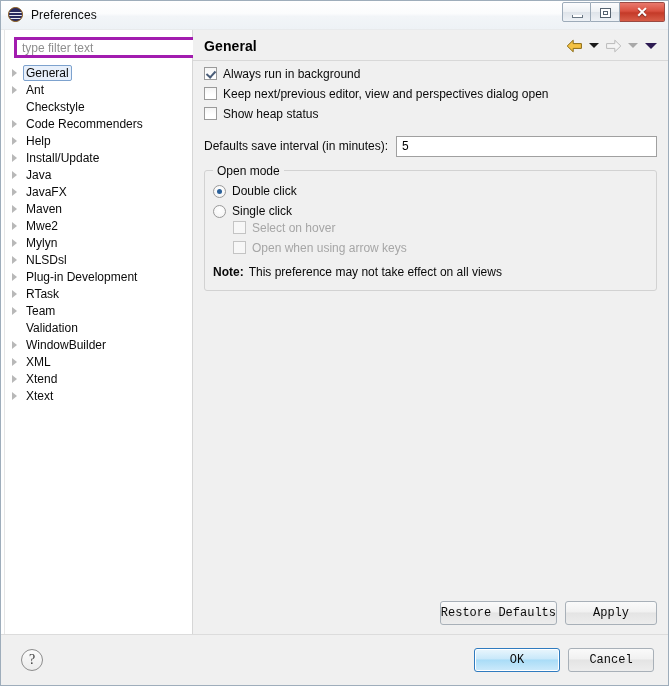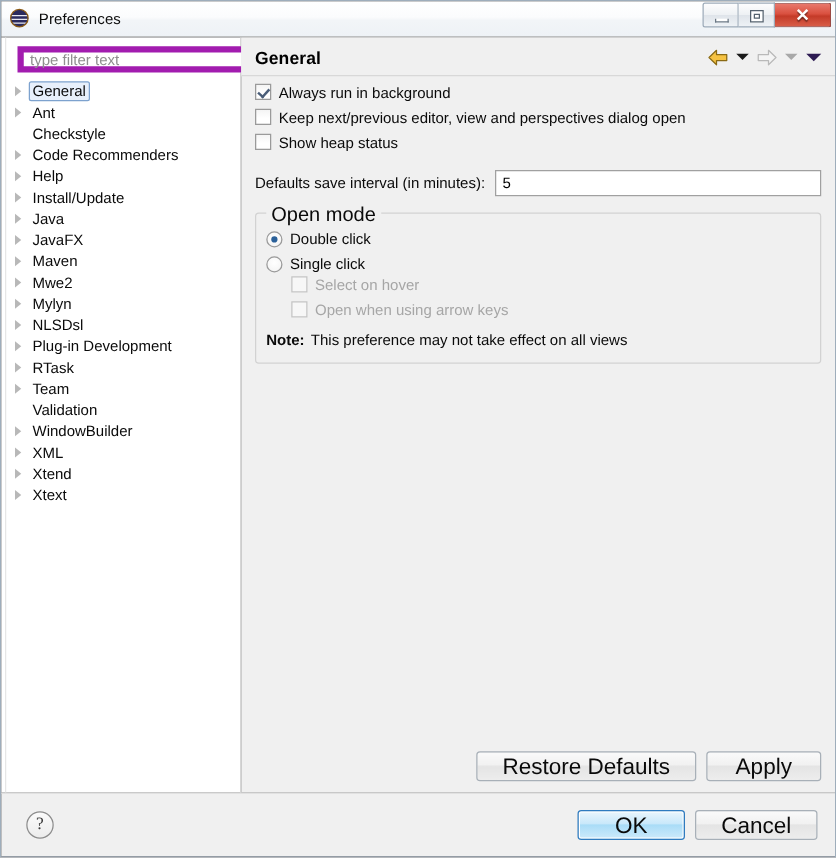--- a/index.html
+++ b/index.html
@@ -165,21 +165,21 @@
     background: #e6e6e6;
   }
   .filter-box {
     position: absolute;
     left: 13px;
     top: 7px;
     width: 197px;
     height: 21px;
     box-sizing: border-box;
     background: #ffffff;
-    border: 5px solid #a21caf;
+    border: 3px solid #a21caf;
     display: flex;
     align-items: center;
     padding-left: 5px;
     font-size: 12px;
     color: #8f8f8f;
     cursor: text;
   }
   .tree {
     position: absolute;
     left: 0;
@@ -350,21 +350,21 @@
     position: relative;
     padding: 6px 0 7px 0;
     background: transparent;
   }
   .group-title {
     position: absolute;
     top: -7px;
     left: 8px;
     background: #f0f0f0;
     padding: 0 4px;
-    font-size: 16px;
+    font-size: 12px;
     color: #0a0a0a;
   }
   .radio-row {
     display: flex;
     align-items: center;
     height: 20px;
     margin-left: 8px;
     cursor: default;
   }
   .radio-row.first { margin-top: 4px; }
@@ -406,26 +406,26 @@
     position: absolute;
     right: 11px;
     bottom: 9px;
     display: flex;
     gap: 8px;
   }
   .btn {
     height: 24px;
     min-width: 92px;
     box-sizing: border-box;
-    padding: 0 20px;
+    padding: 0 0;
     border: 1px solid #a8b0b8;
     border-radius: 3px;
     background: linear-gradient(to bottom, #fafafa 0%, #f1f1f1 45%, #e4e4e4 50%, #ededed 100%);
-    font-family: Liberation Sans, sans-serif;
-    font-size: 18px;
+    font-family: Liberation Mono, monospace;
+    font-size: 12px;
     color: #0a0a0a;
     cursor: pointer;
     display: flex;
     align-items: center;
     justify-content: center;
     white-space: nowrap;
   }
 
   
   .footer {

